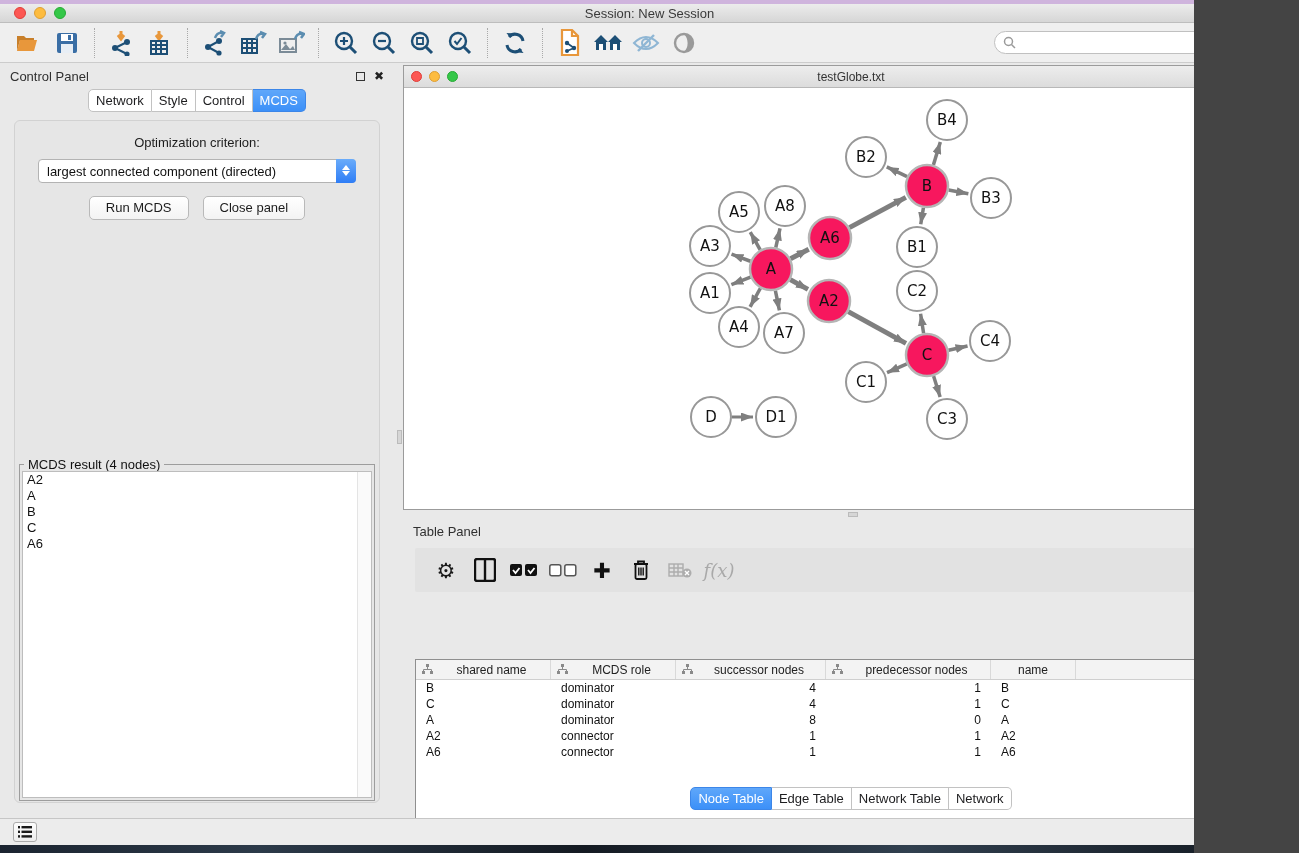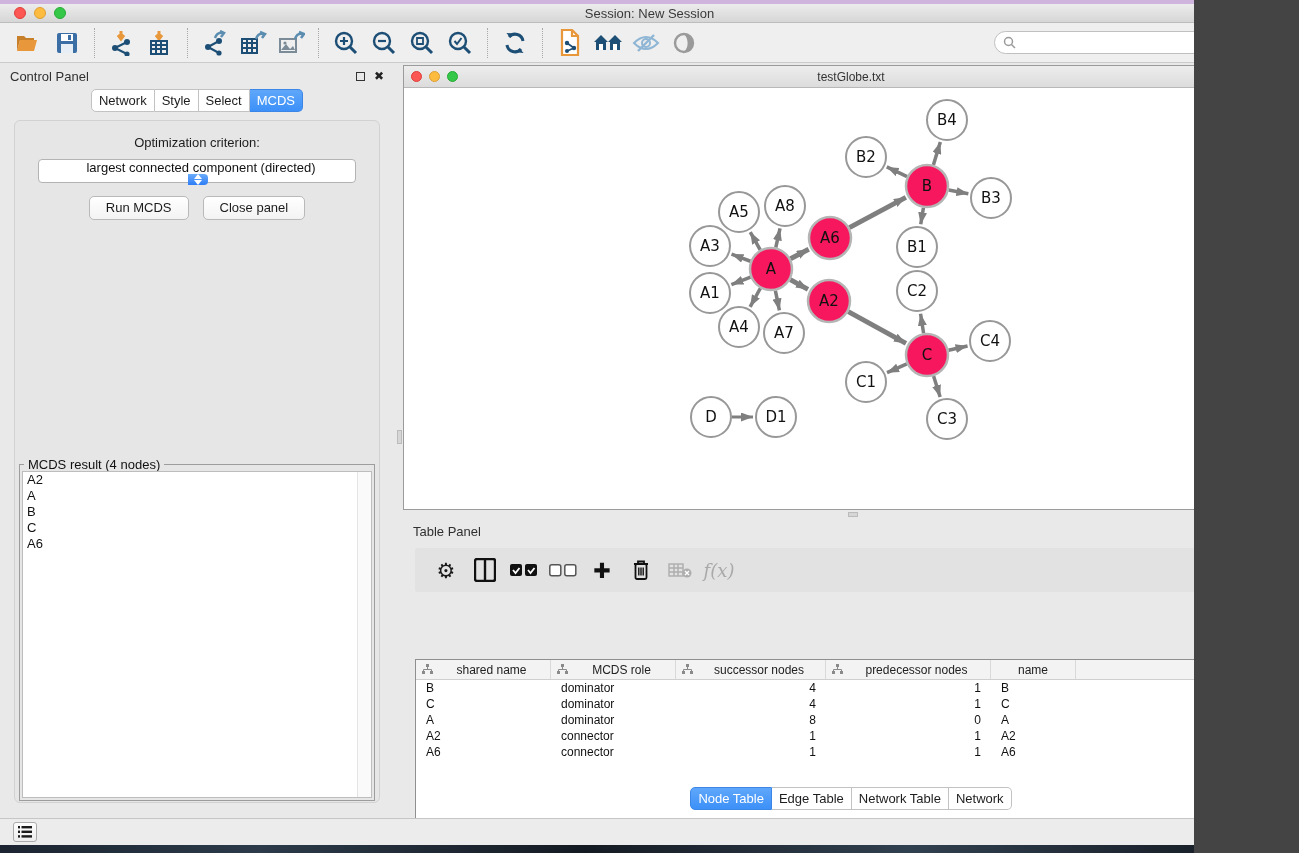--- a/index.html
+++ b/index.html
@@ -34,21 +34,21 @@
   .seg{display:flex;justify-content:center;}
   .seg-btn{background:#fff;border:1px solid #c2c2c2;border-left:none;font-size:13px;color:#1d1d1f;
            padding:3px 7px;cursor:pointer;line-height:15px;}
   .seg-btn:first-child{border-left:1px solid #c2c2c2;border-radius:5px 0 0 5px;}
   .seg-btn:last-child{border-radius:0 5px 5px 0;}
   .seg-btn.sel{background:linear-gradient(#5fa7fa,#3c90f8);border-color:#3c86e8;color:#fff;}
   .cp-content{position:absolute;left:14px;top:57px;width:366px;height:683px;background:#e6e6e6;
               border:1px solid #d2d2d2;border-radius:6px;padding-top:14px;}
   .opt-label{text-align:center;font-size:13px;color:#1c1c1c;}
   .mac-select{margin:9px auto 0 auto;width:318px;height:24px;background:#fff;border:1px solid #b3b3b3;
-              border-radius:4px;display:flex;align-items:center;cursor:pointer;position:relative;flex-direction:column;}
+              border-radius:4px;display:flex;align-items:center;cursor:pointer;position:relative;}
   .mac-select .val{flex:1;font-size:13px;padding-left:8px;color:#111;white-space:nowrap;}
   .mac-select .step{width:20px;height:24px;margin:-1px -1px 0 0;border-radius:0 4px 4px 0;
         background:linear-gradient(#6aacfa,#2e7df6);display:flex;flex-direction:column;
         align-items:center;justify-content:center;gap:1px;}
   .chev{width:0;height:0;border-left:4px solid transparent;border-right:4px solid transparent;}
   .chev.up{border-bottom:5px solid #fff;}
   .chev.dn{border-top:5px solid #fff;}
   .btn-row{display:flex;justify-content:center;gap:14px;margin-top:13px;}
   .mac-btn{background:linear-gradient(#ffffff,#f3f3f3);border:1px solid #b9b9b9;border-radius:5px;
            font-size:13px;color:#1c1c1c;padding:3px 16px;cursor:pointer;line-height:16px;}
@@ -263,21 +263,21 @@
   <div class="control-panel">
     <div class="panel-head">
       <span>Control Panel</span>
       <span class="sp"></span>
       <span class="float-box"></span>
       <span class="wicon">✖</span>
     </div>
     <div class="seg">
         <div class="seg-btn">Network</div>
         <div class="seg-btn">Style</div>
-        <div class="seg-btn">Select</div>
+        <div class="seg-btn">Control</div>
         <div class="seg-btn sel">MCDS</div>
       </div>
     <div class="cp-content">
       <div class="opt-label">Optimization criterion:</div>
       <div class="mac-select">
         <span class="val">largest connected component (directed)</span>
         <span class="step">
             <span class="chev up"></span>
             <span class="chev dn"></span>
           </span>

